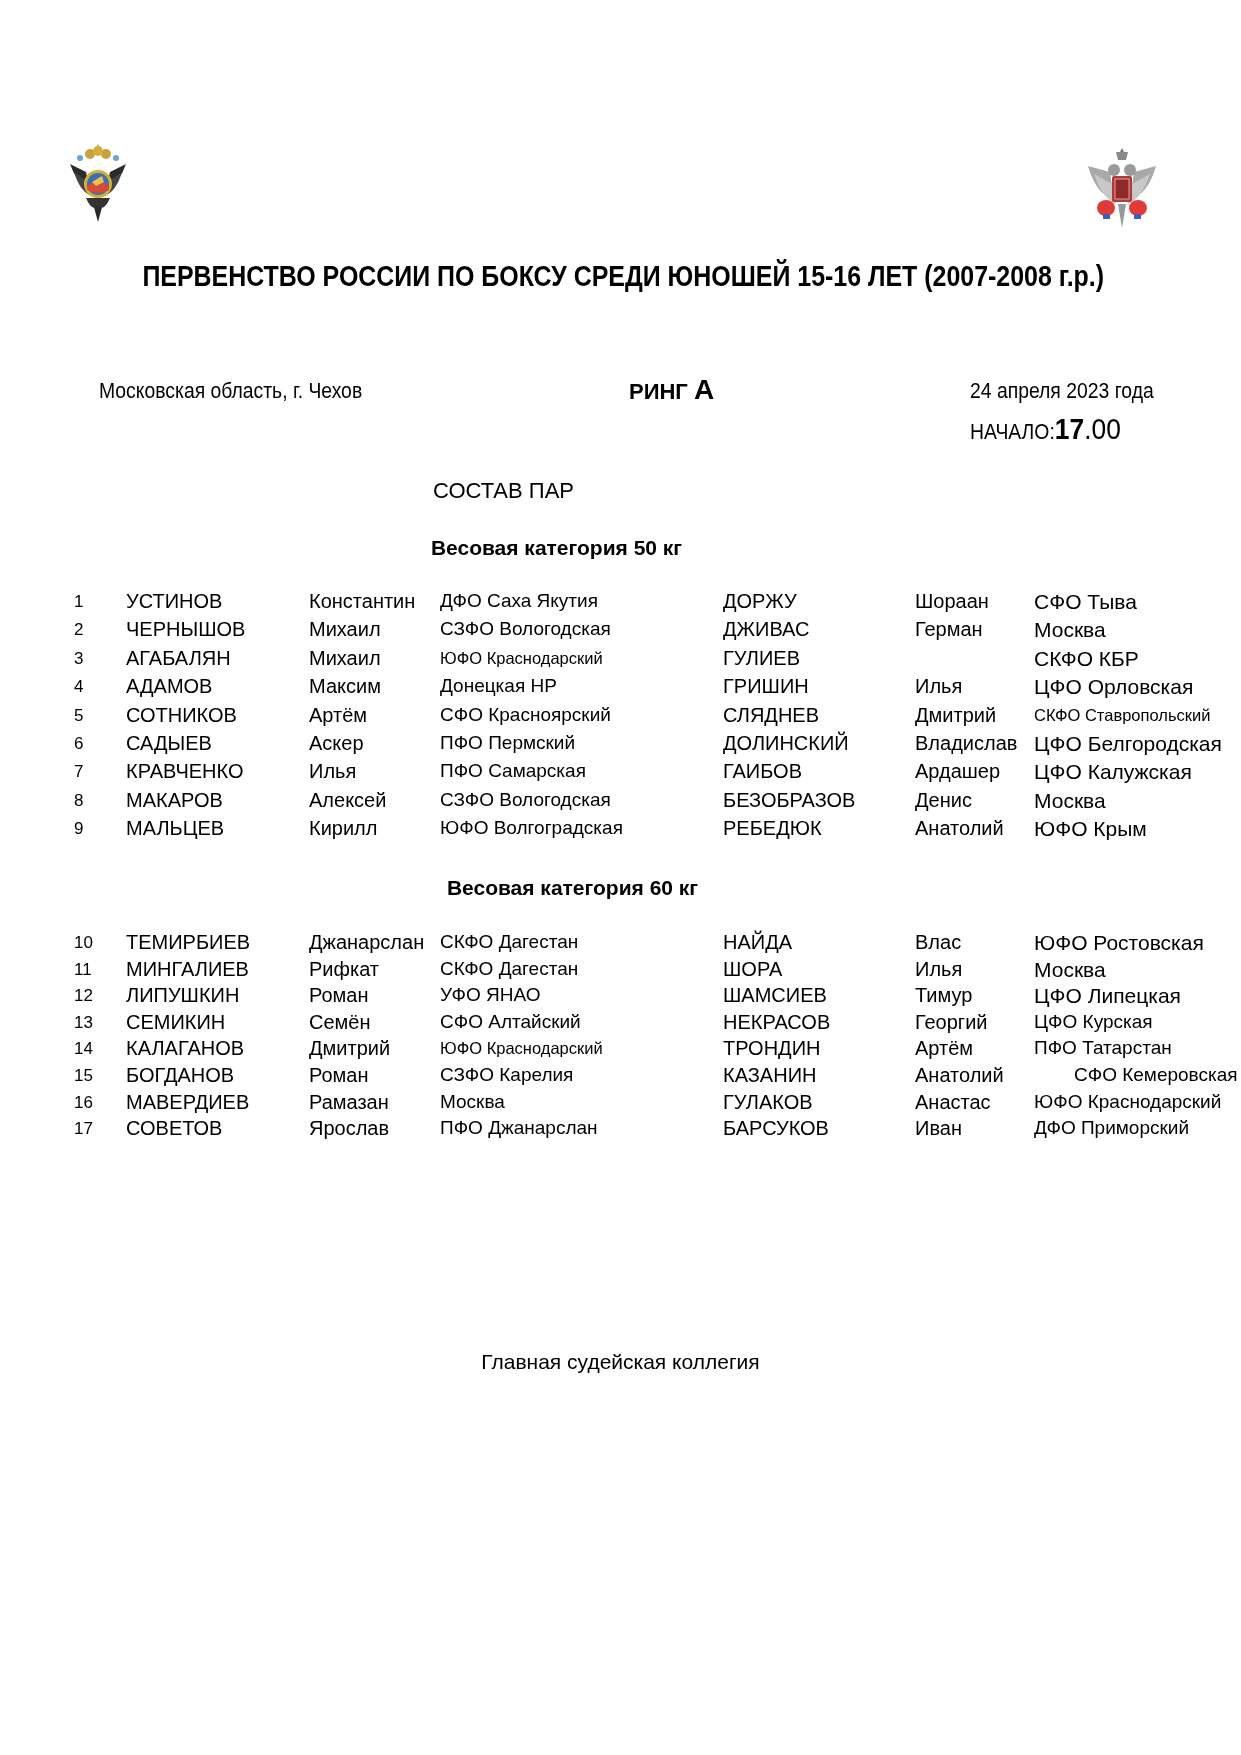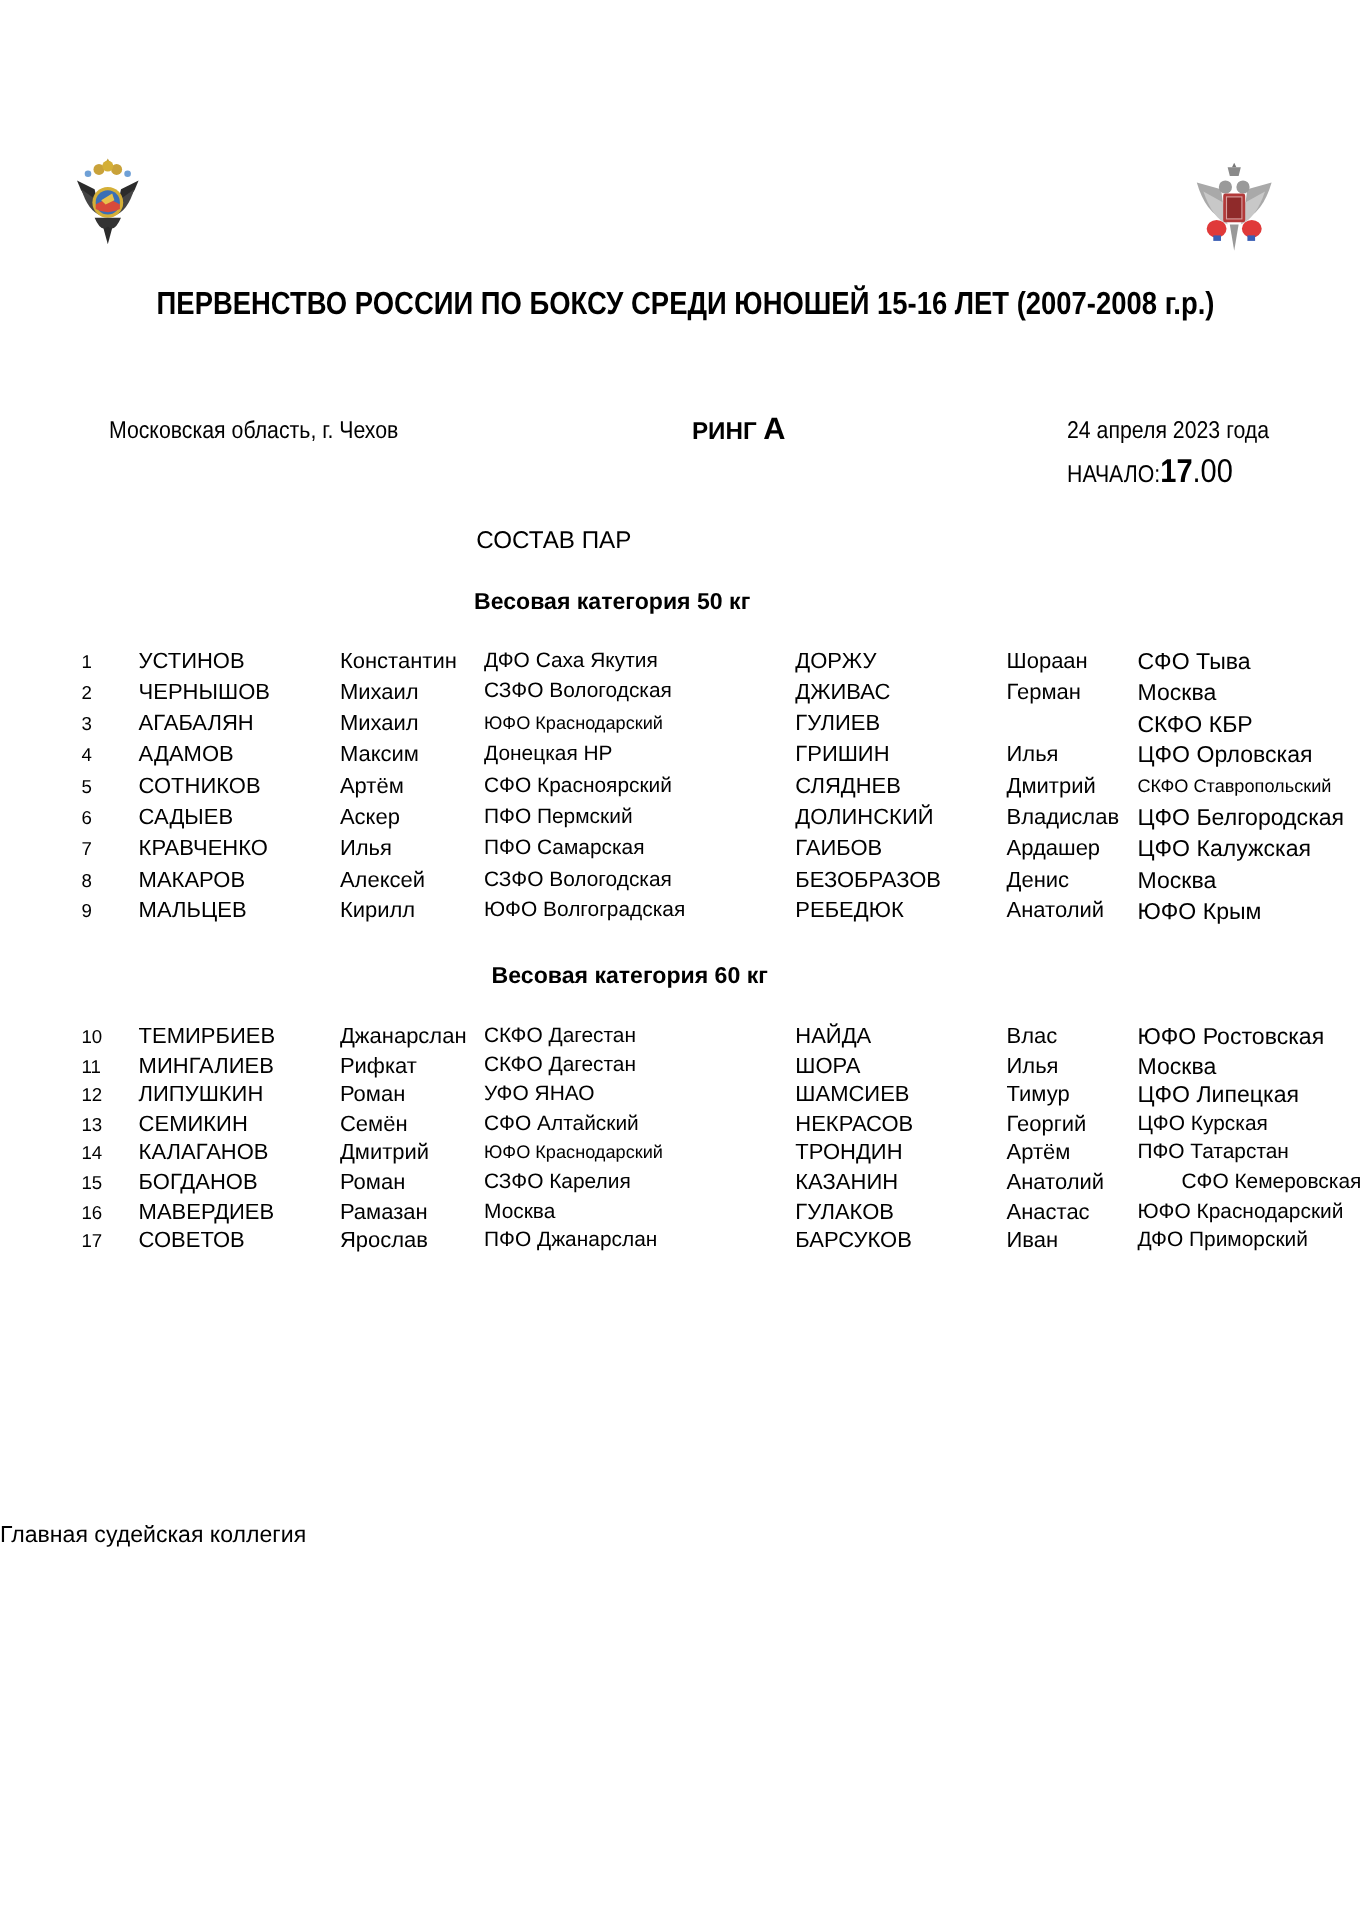--- a/index.html
+++ b/index.html
@@ -29,21 +29,21 @@
   #rows-1 .row { height: 26.6px; }
   .row span { position: absolute; top: 0; white-space: nowrap; }
   .c-num { left: 74px; font-size: 17px; top: 2px !important; }
   .c-sur { left: 126px; }
   .c-first { left: 309px; }
   .c-reg { left: 440px; font-size: 19px; }
   .c-osur { left: 723px; }
   .c-ofirst { left: 915px; }
   .c-oreg { left: 1034px; font-size: 21px; }
   .small { font-size: 16.5px !important; top: 2px !important; }
-  .footer { left: 0; width: 1241px; top: 1350px; text-align: left; font-size: 21px; margin-top: 34px; }
+  .footer { left: 0; width: 1241px; top: 1350px; text-align: center; font-size: 21px; }
 </style>
 </head>
 <body>
 
 <div id="logo-left" class="logo">
   <svg width="64" height="82" viewBox="0 0 64 82">
     <path d="M32 2 l3 6 h-6z" fill="#b8962e"></path>
     <circle cx="24" cy="12" r="5" fill="#c9a23a"></circle>
       <circle cx="40" cy="12" r="5" fill="#c9a23a"></circle>
     <circle cx="32" cy="9" r="5" fill="#d4af37"></circle>

